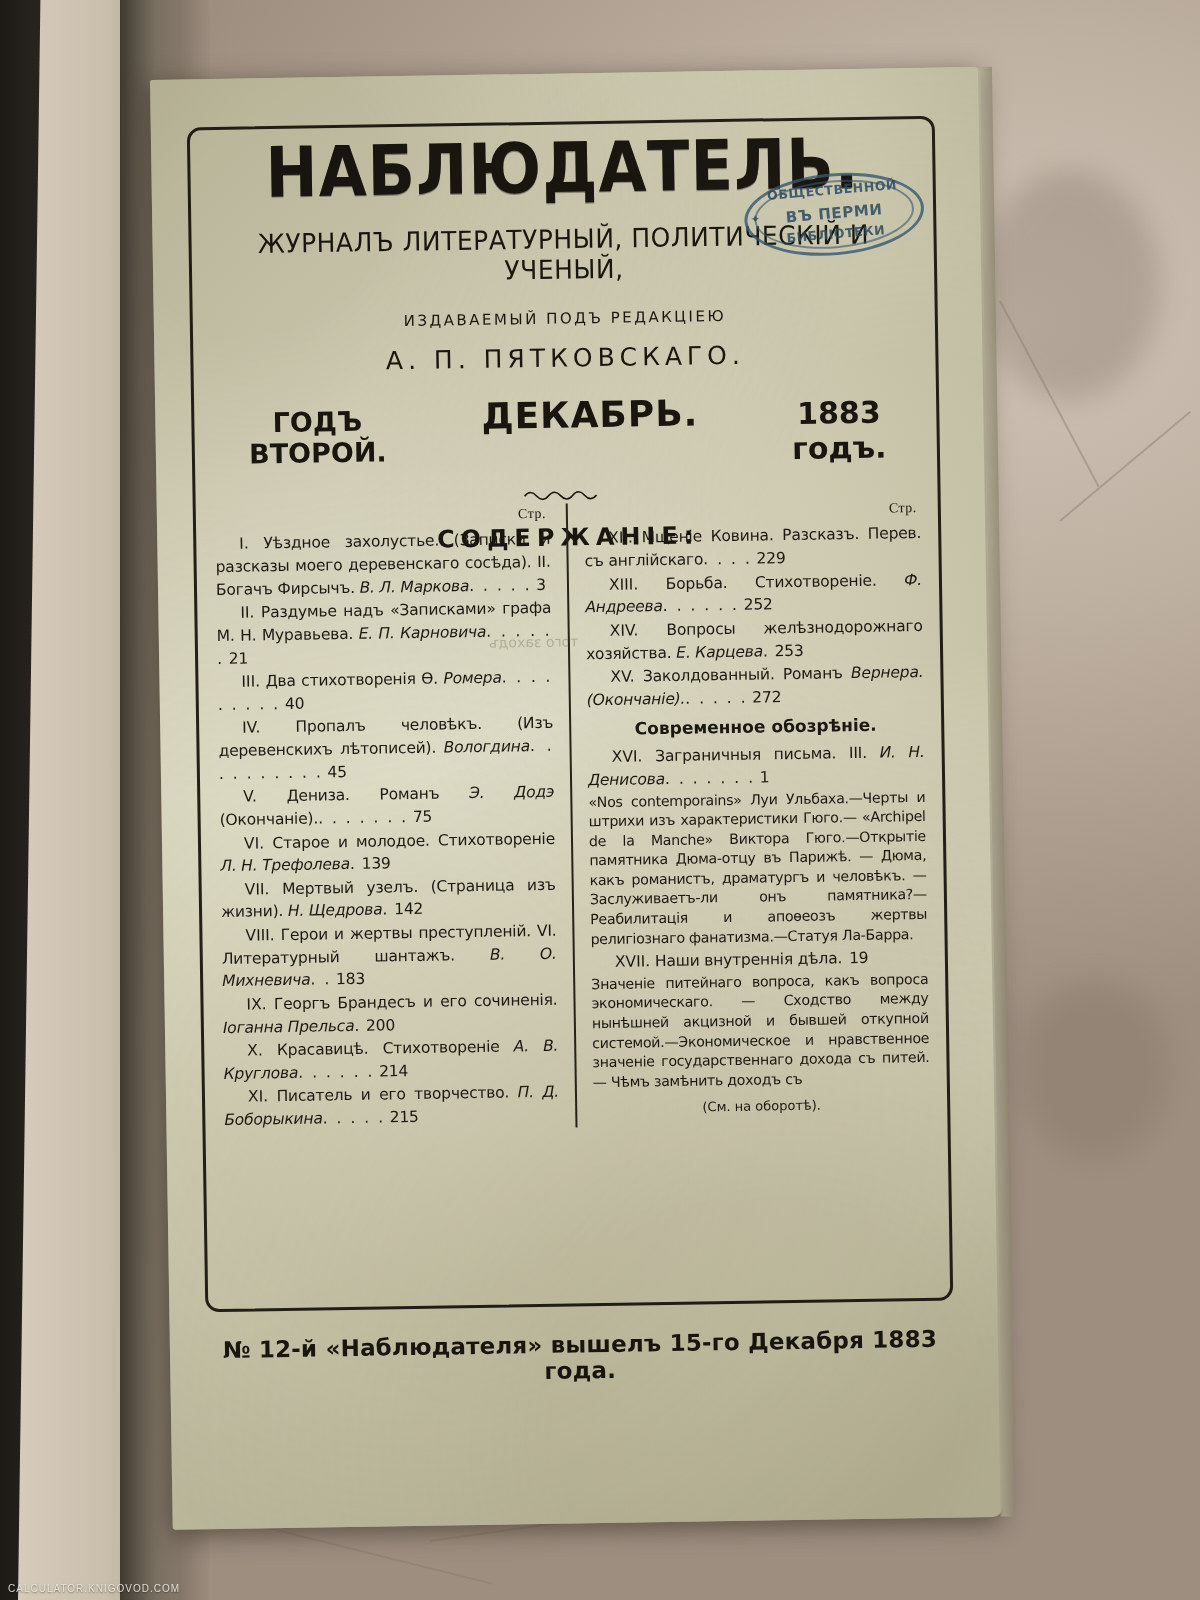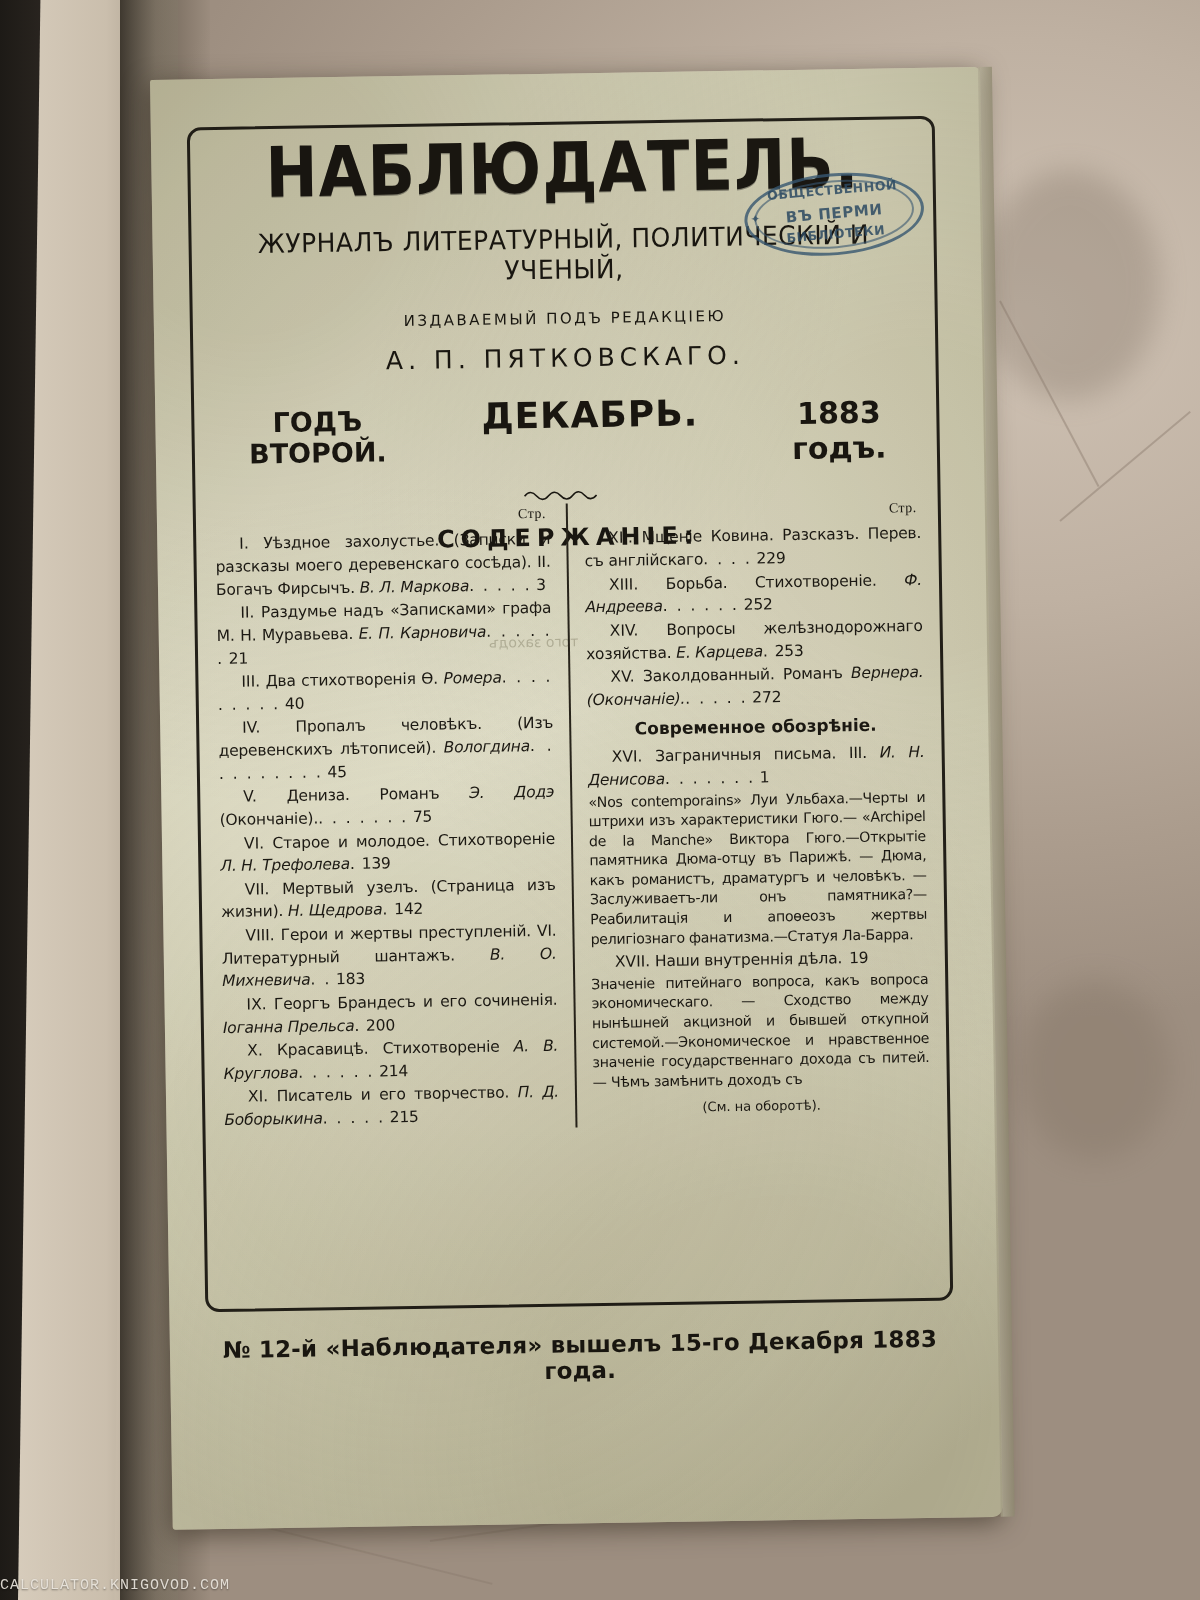--- a/index.html
+++ b/index.html
@@ -287,23 +287,23 @@
     font-family: "DejaVu Sans", sans-serif;
     font-size: 14px;
     color: rgba(90,85,60,.30);
     transform: scaleX(-1);
     pointer-events: none;
   }
 
   
   .watermark {
     position: absolute;
-    left: 0; bottom: 6px;
-    font-family: Liberation Mono, monospace;
-    font-size: 15px;
+    left: 8px; bottom: 6px;
+    font-family: Liberation Sans, sans-serif;
+    font-size: 10px;
     letter-spacing: 1px;
     color: #e9e4dc;
     opacity: .92;
     text-shadow: 0 1px 2px rgba(0,0,0,.5);
   }
 </style>
 </head>
 <body>
 
 <div id="scene">

